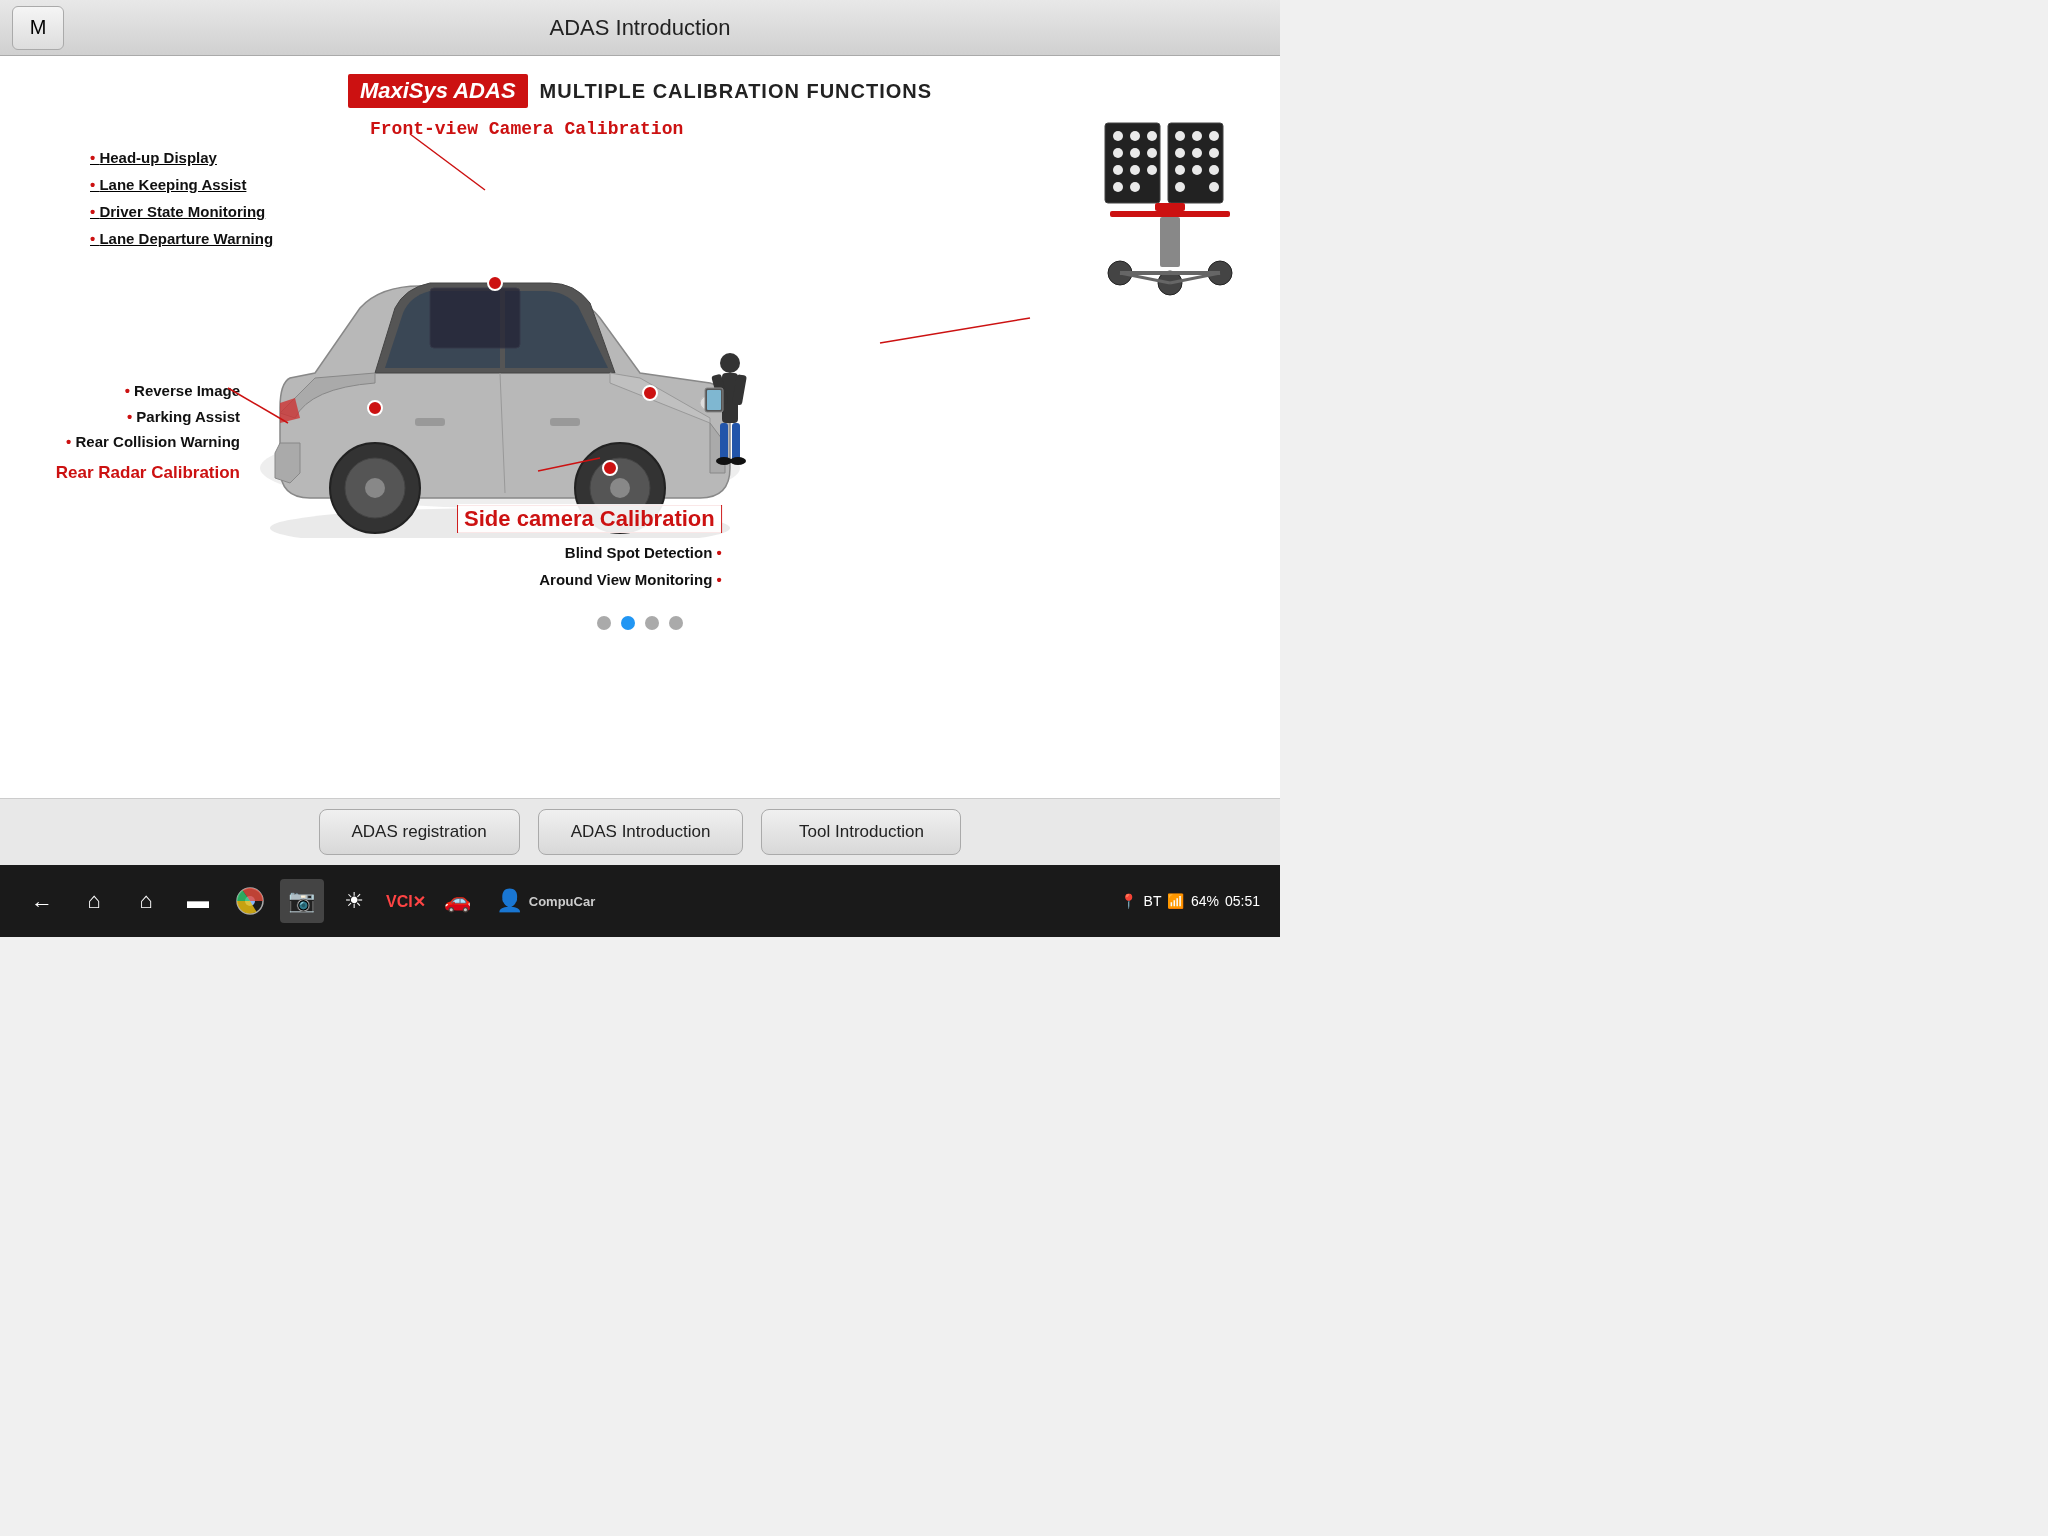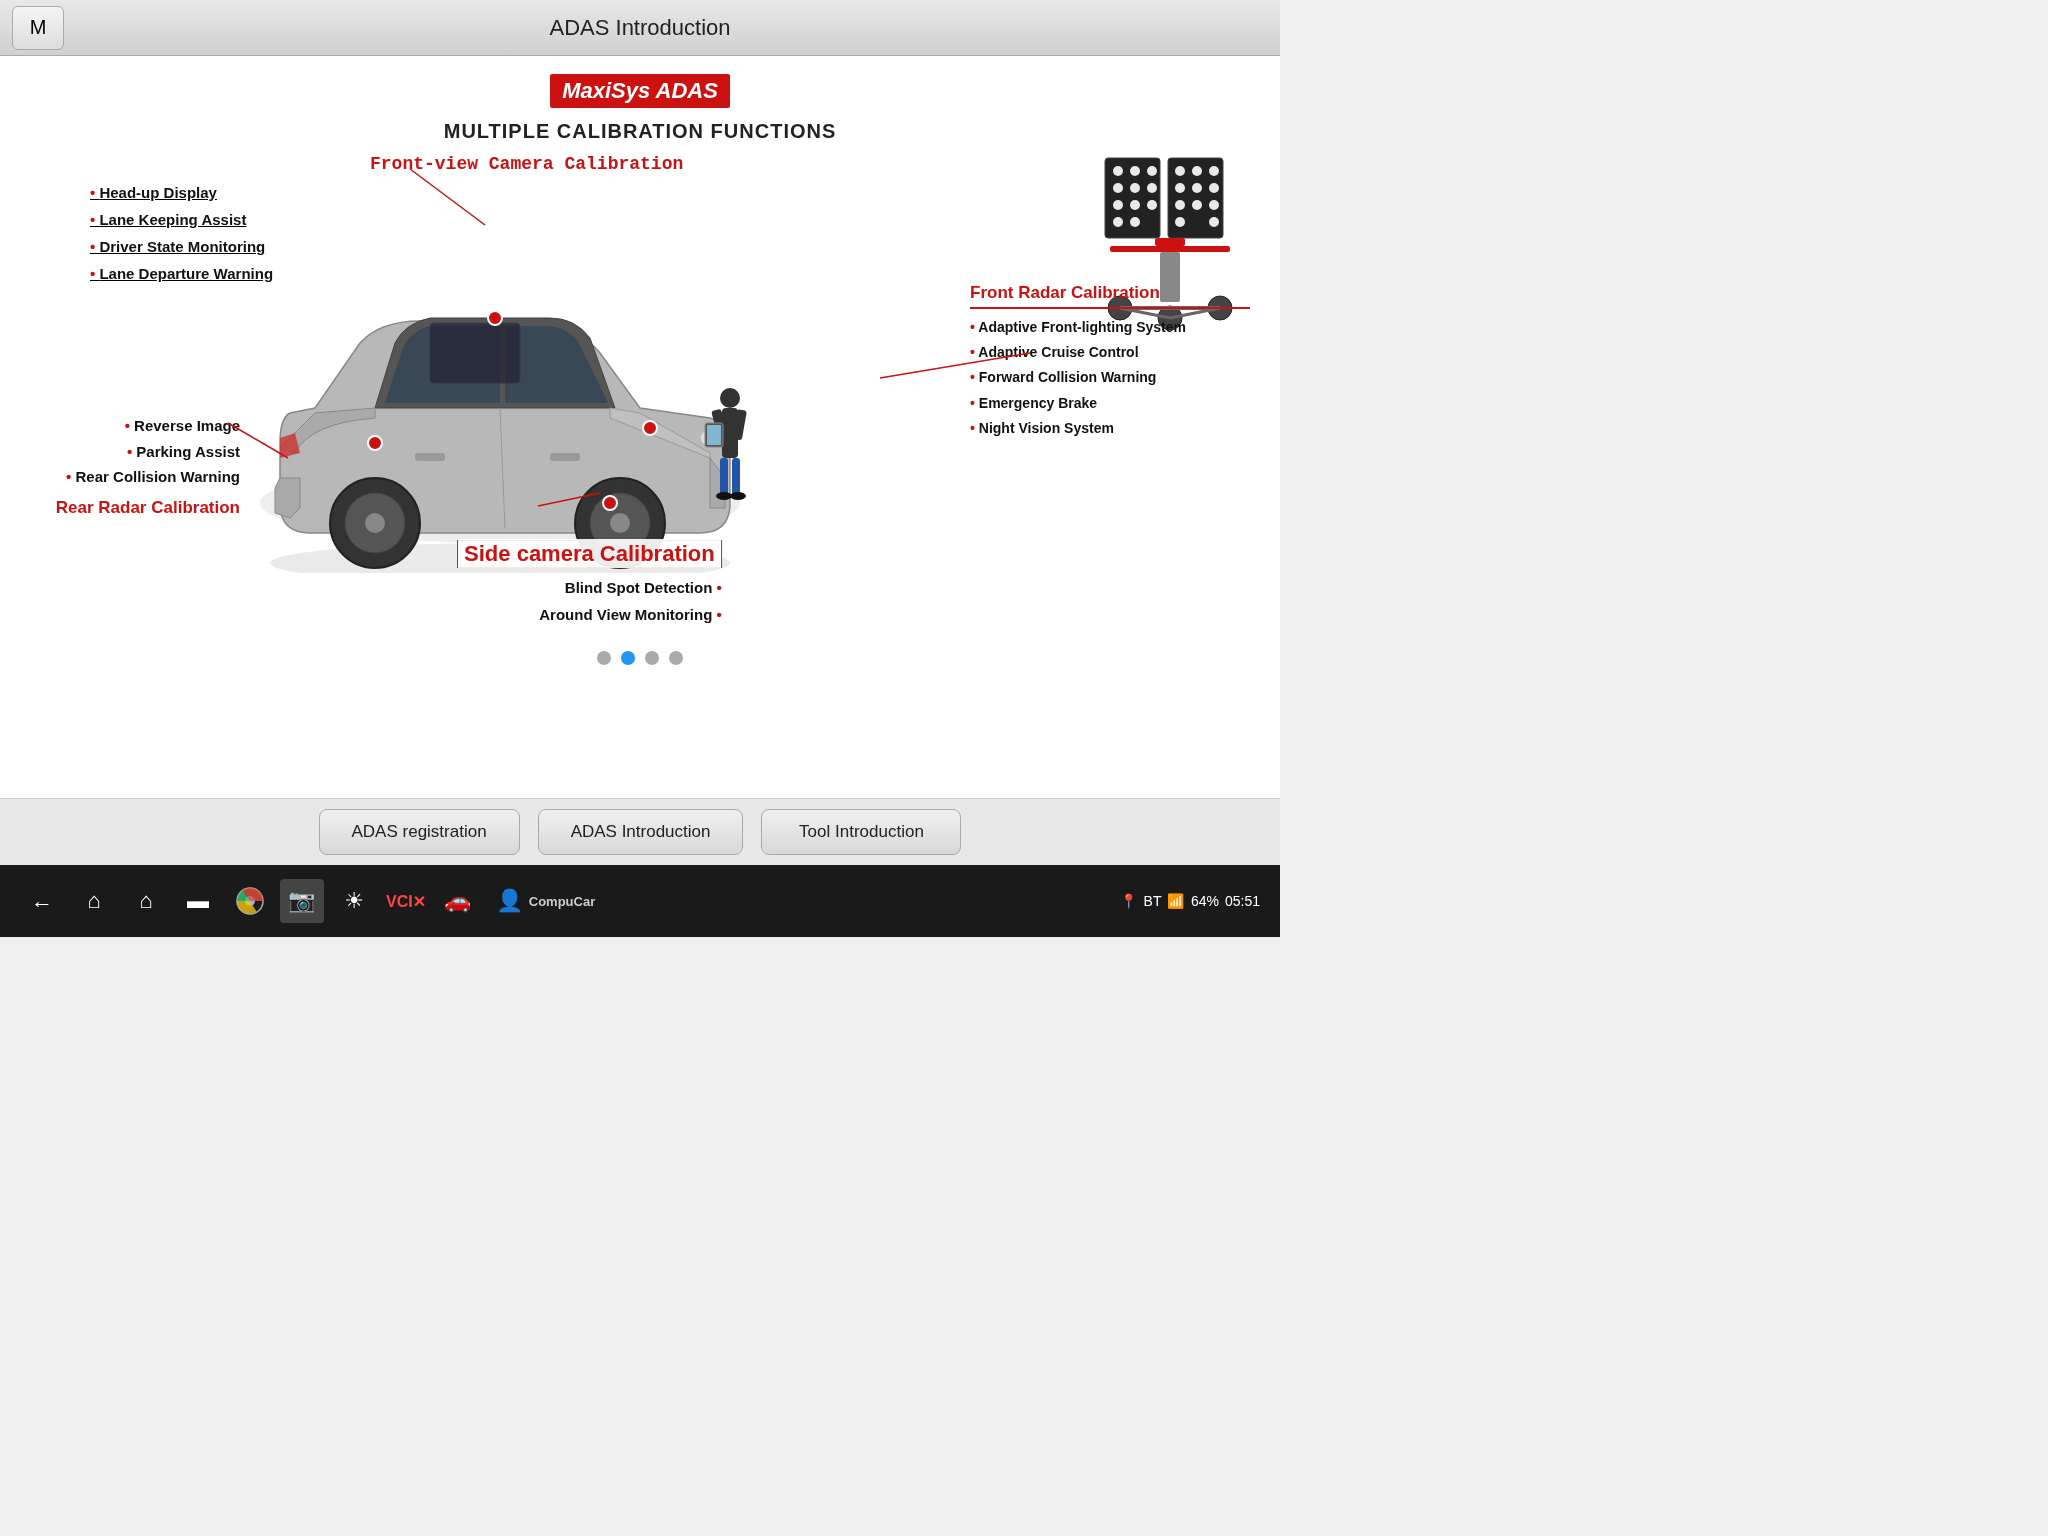--- a/index.html
+++ b/index.html
@@ -55,21 +55,20 @@
     .header-section {
       text-align: center;
       margin-bottom: 10px;
     }
     .brand-line {
       display: flex;
       align-items: center;
       justify-content: center;
       gap: 12px;
       margin-bottom: 4px;
-      flex-direction: column;
     }
     .maxisys-badge {
       background: #cc1111;
       color: white;
       font-size: 22px;
       font-weight: 900;
       padding: 4px 12px;
       border-radius: 2px;
       font-style: italic;
     }
@@ -464,32 +463,20 @@
 
     <div class="left-labels" style="position:absolute; left:0; top:260px;text-align:right;">
       <ul>
         <li>Reverse Image</li>
         <li>Parking Assist</li>
         <li>Rear Collision Warning</li>
       </ul>
       <div class="rear-radar-label">Rear Radar Calibration</div>
     </div>
 
-    <div class="right-labels">
-      <div class="front-radar-label">Front Radar Calibration</div>
-
-      <div style="height:2px; background:#cc1111; margin-bottom:6px;"></div>
-      <ul>
-        <li>Adaptive Front-lighting System</li>
-        <li>Adaptive Cruise Control</li>
-        <li>Forward Collision Warning</li>
-        <li>Emergency Brake</li>
-        <li>Night Vision System</li>
-      </ul>
-    </div>
 
     <div class="bottom-center-labels" style="position:absolute; left:480px; bottom:55px;">
       <div style="background: rgba(255,200,200,0.15); border: 1px solid #cc1111; display:inline-block;">
         <span class="side-camera-label">Side camera Calibration</span>
       </div>
       <ul>
         <li>Blind Spot Detection</li>
         <li>Around View Monitoring</li>
       </ul>
     </div>

